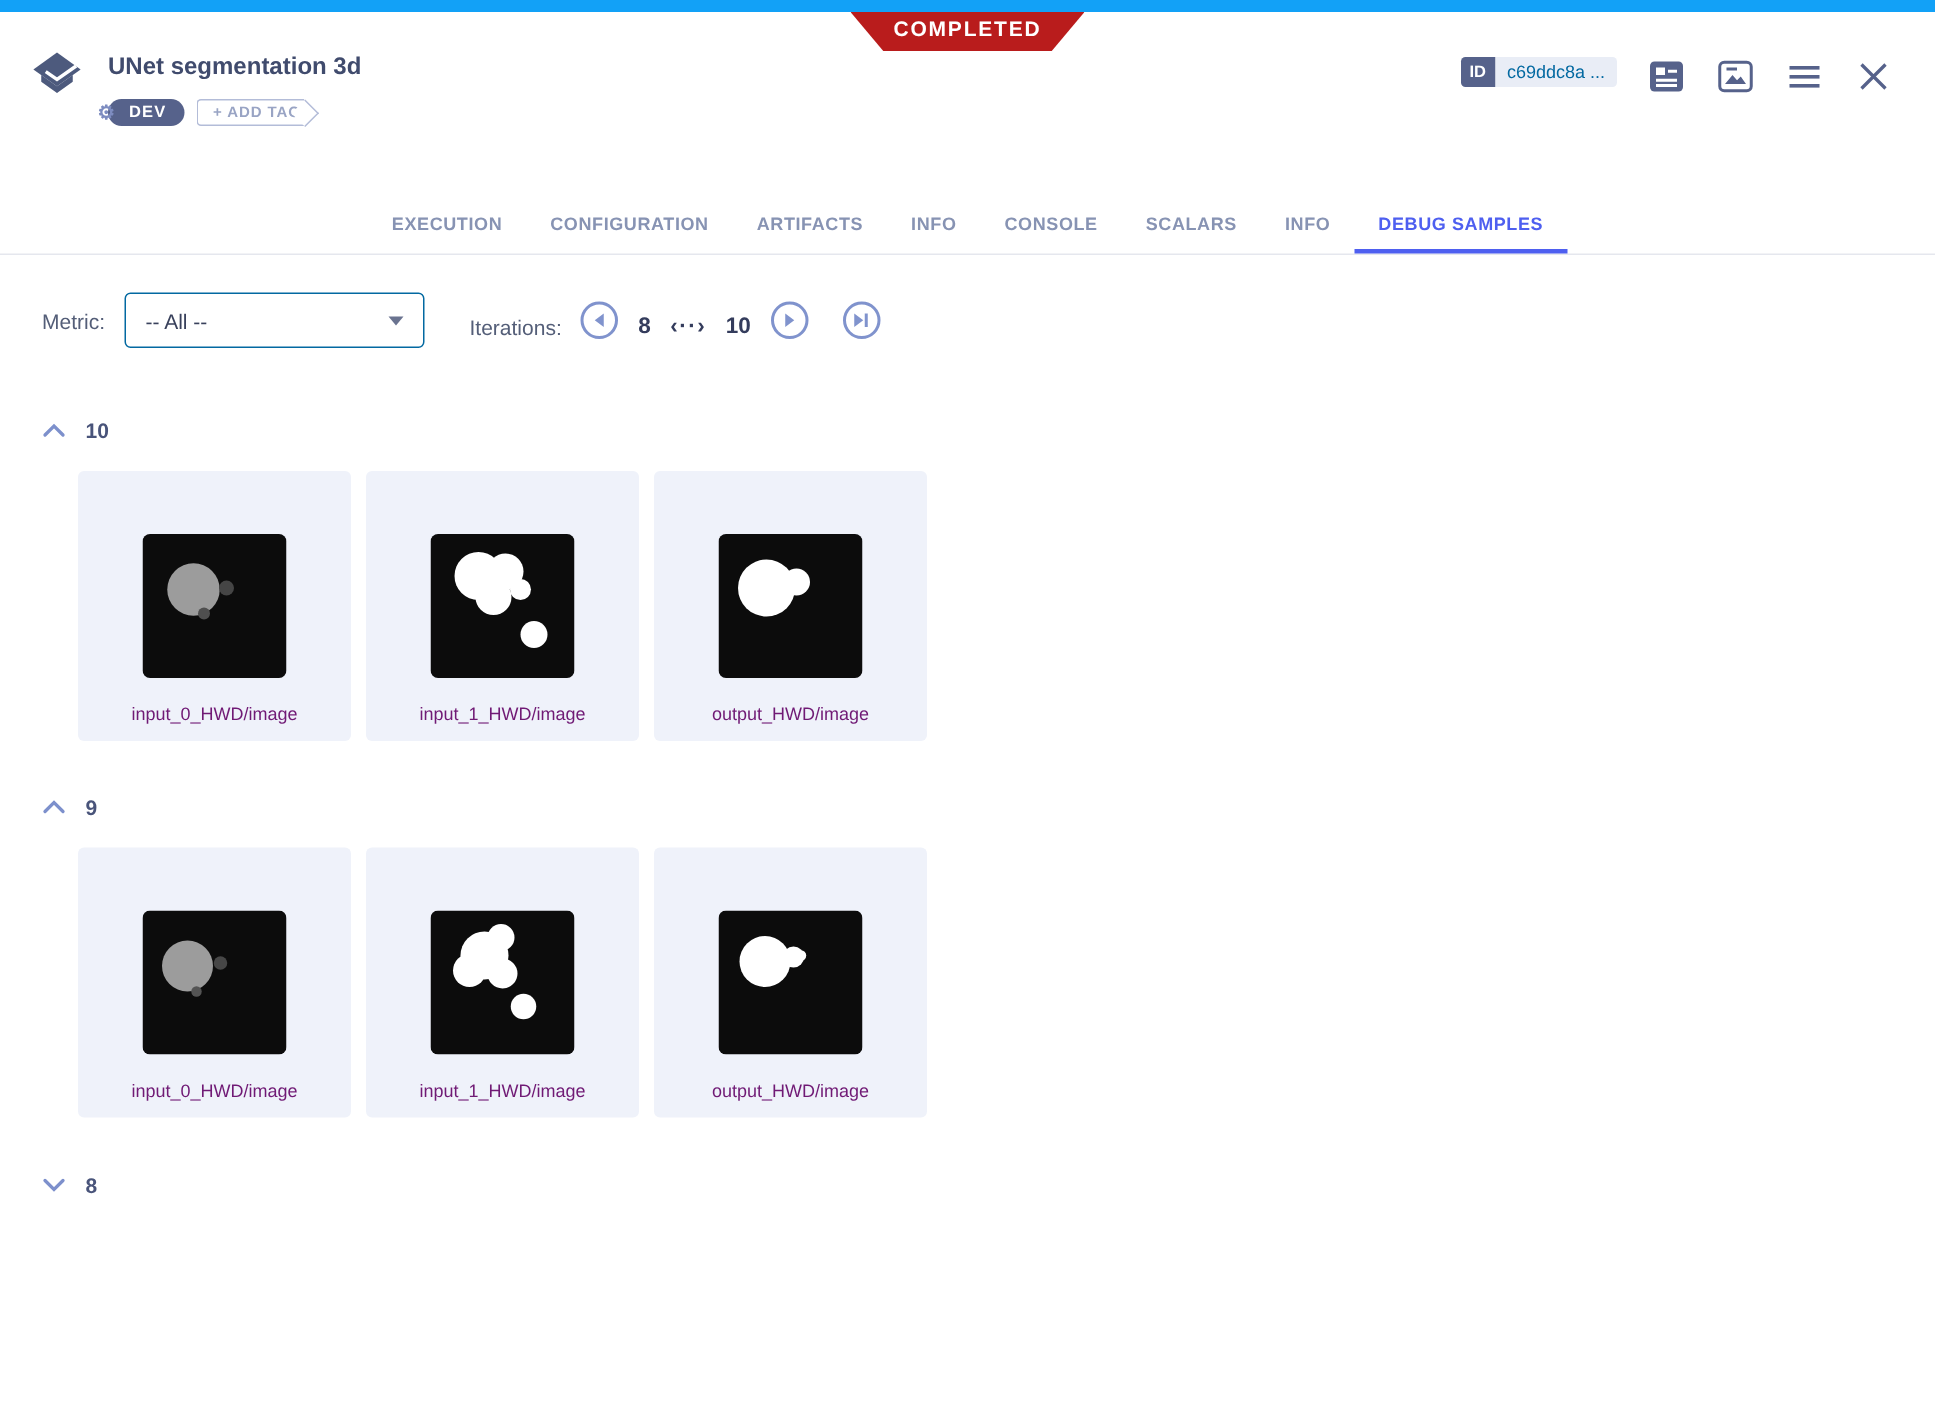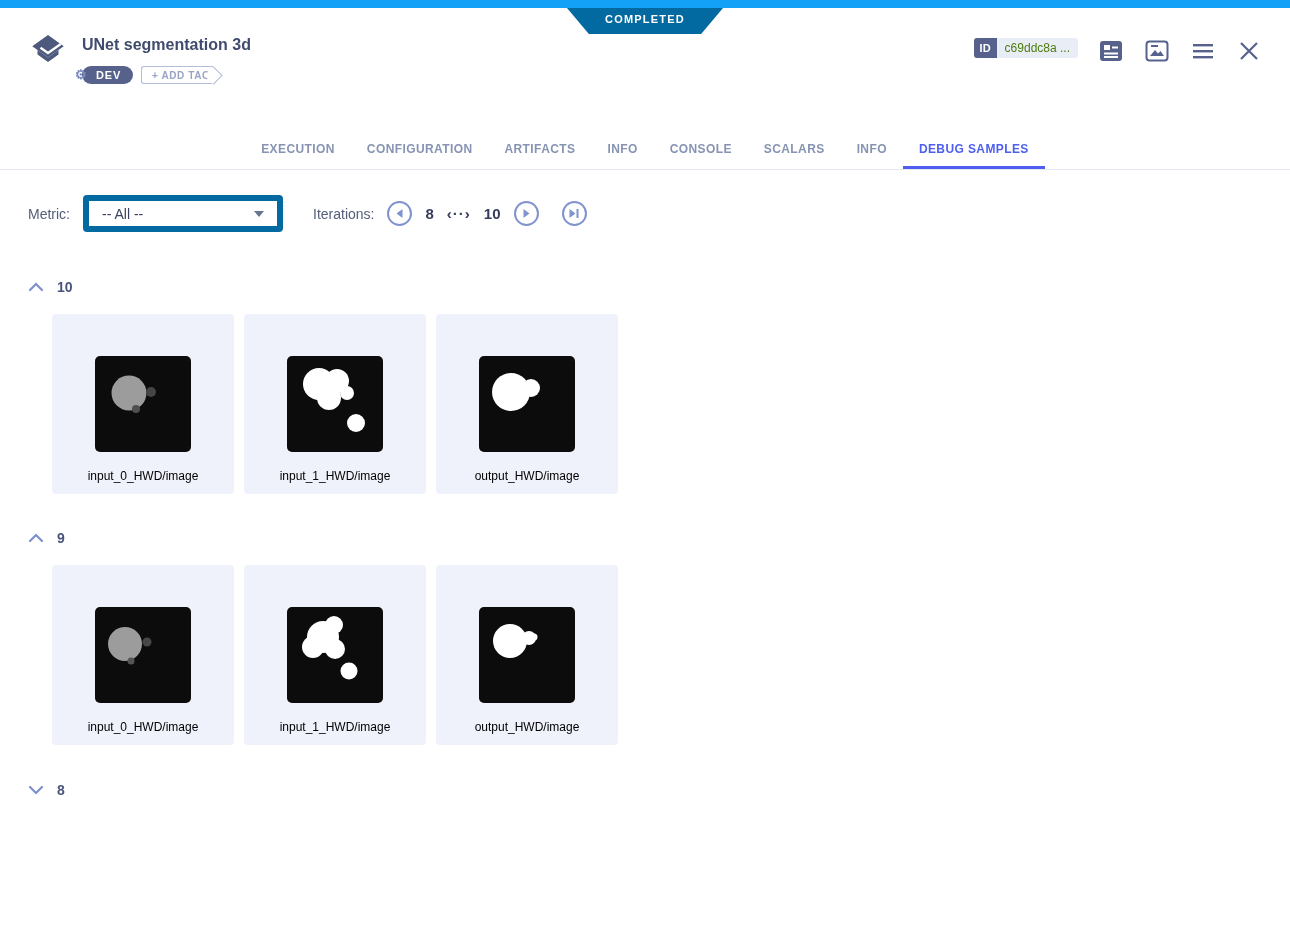--- a/index.html
+++ b/index.html
@@ -2,84 +2,84 @@
 <html><head>
 <meta charset="utf-8">
 <style>
   * { margin:0; padding:0; box-sizing:border-box; }
   html,body { width:1290px; height:950px; background:#ffffff; overflow:hidden;
               font-family:"Liberation Sans", sans-serif; }
 
   
   .top-ribbon { position:relative; width:100%; height:8px; background:#12a1f7; }
   .status-badge { position:absolute; top:8px; left:50%; transform:translateX(-50%);
-    width:156px; height:26px; background:#0369a1; color:#ffffff;
-    font-size:11px; font-weight:bold; letter-spacing:1.2px;
+    width:156px; height:26px; background:#b91c1c; color:#ffffff;
+    font-size:14px; font-weight:bold; letter-spacing:1.2px;
     display:flex; align-items:center; justify-content:center;
     clip-path:polygon(0 0, 100% 0, 86% 100%, 14% 100%); padding-bottom:4px; }
 
   
   .header { display:flex; justify-content:space-between; align-items:flex-start;
-            padding:22px 28px 0 30px; }
+            padding:22px 28px 0 20px; }
   .header-left { display:flex; gap:16px; }
   .app-icon { width:36px; height:36px; flex:0 0 auto; margin-top:2px; }
   .title { font-size:16px; font-weight:bold; color:#404b6d; padding-top:6px; }
   .tags-row { display:flex; align-items:center; gap:8px; margin-top:12px; height:18px; }
   .tag-dev { position:relative; background:#56628b; color:#fff; font-size:11px; font-weight:bold;
     letter-spacing:0.8px; border-radius:9px; padding:3px 12px 3px 14px; }
   .tag-gear { position:absolute; left:-7px; top:1px; color:#7d8cc0; font-size:13px; }
   .add-tag { position:relative; border:1px solid #b3bcd8; border-right:none; color:#99a4c4;
     font-size:10px; font-weight:bold; letter-spacing:0.6px; padding:3px 2px 3px 10px;
     border-radius:3px 0 0 3px; height:18px; display:flex; align-items:center;text-align:center; }
   .add-tag:after { content:""; position:absolute; right:-7px; top:2.2px; width:12px; height:12px;
     border-top:1px solid #b3bcd8; border-right:1px solid #b3bcd8; transform:rotate(45deg);
     background:#fff; }
   .header-right { display:flex; align-items:flex-start; gap:20px; margin-top:8px; }
   .id-badge { display:flex; align-items:stretch; font-size:12px; }
   .id-label { background:#56628b; color:#fff; font-weight:bold; font-size:11px;
     border-radius:3px 0 0 3px; padding:3px 6px; display:flex; align-items:center; }
-  .id-value { background:#e9edf6; color:#4d7c0f; border-radius:0 3px 3px 0;
+  .id-value { background:#e9edf6; color:#0369a1; border-radius:0 3px 3px 0;
     padding:3px 8px; display:flex; align-items:center; }
   .icon-btn { width:26px; height:26px; display:flex; align-items:center; justify-content:center;
     cursor:pointer; }
 
   
   .tabs-row { display:flex; justify-content:center; gap:0; margin-top:14px;
     border-bottom:1px solid #e5e7ee; }
   .tab { font-size:12px; font-weight:bold; letter-spacing:0.4px; color:#8793b3;
     padding:8px 16px 13px 16px; cursor:pointer;margin-top:36px; }
   .tab.active { color:#4e5ff0; border-bottom:3px solid #4e5ff0; padding-bottom:10px; }
 
   
   .toolbar { display:flex; align-items:center; padding:25px 28px 0 28px; }
   .tb-label { font-size:14px; color:#545e78; }
-  .metric-select { width:200px; height:37px; border:6px solid #0369a1; border-radius:4px;
+  .metric-select { width:200px; height:37px; border:1px solid #0369a1; border-radius:4px;
     margin-left:13px; display:flex; align-items:center; justify-content:space-between;
     padding:0 13px; cursor:pointer; }
   .metric-value { font-size:14px; color:#39415c; }
   .caret-down { width:0; height:0; border-left:5px solid transparent;
     border-right:5px solid transparent; border-top:6px solid #6a7390; }
-  .iters { display:flex; align-items:center; gap:13px; margin-left:15px; }
+  .iters { display:flex; align-items:flex-end; gap:13px; margin-left:15px; }
   .iter-num { font-size:15px; font-weight:bold; color:#343c5c; }
   .range-glyph { font-size:15px; font-weight:bold; color:#343c5c; letter-spacing:1px; }
   .circle-btn { width:25px; height:25px; border-radius:50%; border:2px solid #8093cd;
     display:flex; align-items:center; justify-content:center; cursor:pointer; background:#fff; }
 
   
   .content { padding:0 28px; }
   .section { margin-top:0; }
   .section-header { display:flex; align-items:center; gap:13px; cursor:pointer; }
   .sh-10 { margin-top:47px; } .sh-9 { margin-top:36px; } .sh-8 { margin-top:37px; }
   .section-label { font-size:14px; font-weight:bold; color:#49547a; }
   .cards { display:flex; gap:10px; margin-top:19px; margin-left:24px; }
   .card { width:182px; height:180px; background:#eff2fa; border-radius:4px;
     position:relative; cursor:pointer; }
   .thumb { position:absolute; top:42px; left:43px; width:96px; height:96px; }
   .caption { position:absolute; bottom:11px; width:100%; text-align:center;
-    font-size:12px; color:#000000; }
+    font-size:12px; color:#701a75; }
   svg { display:block; }
 </style>
 </head>
 <body>
 
 <div class="top-ribbon">
   <div class="status-badge">COMPLETED</div>
 </div>
 
 <div class="header">

